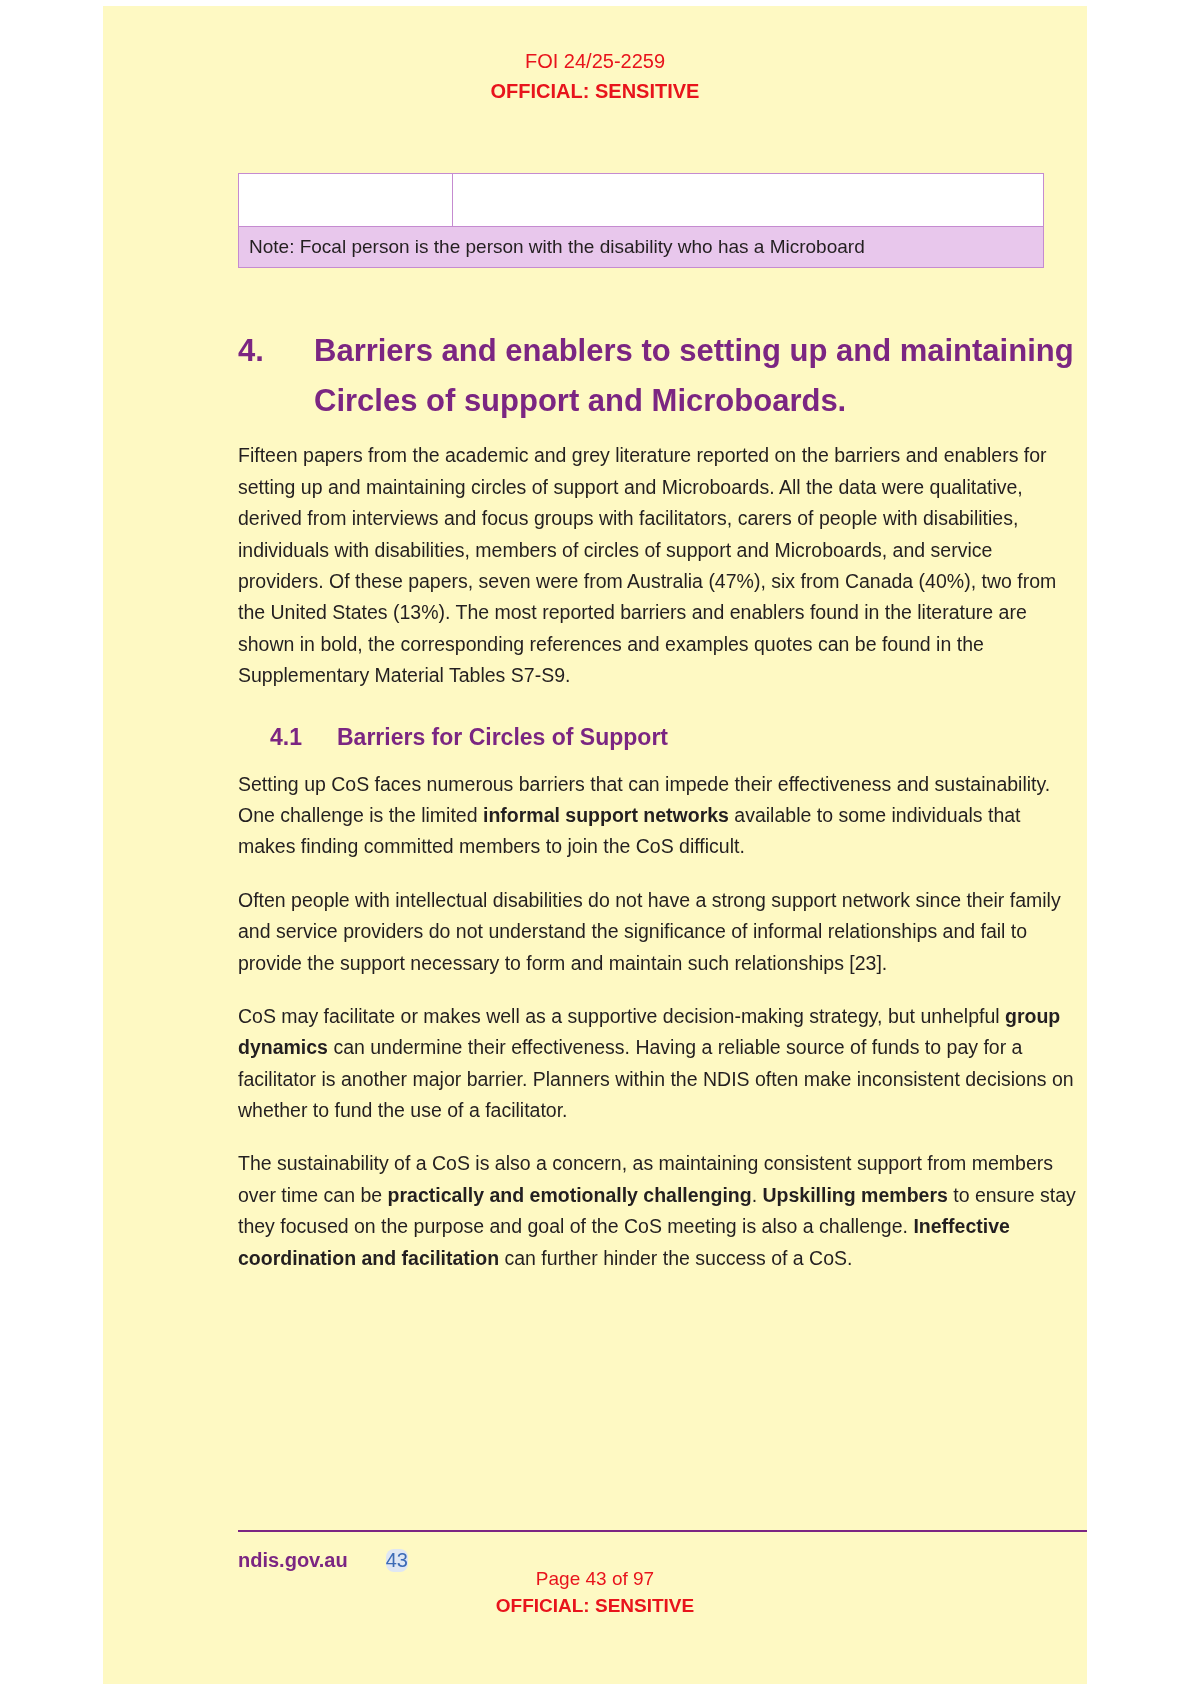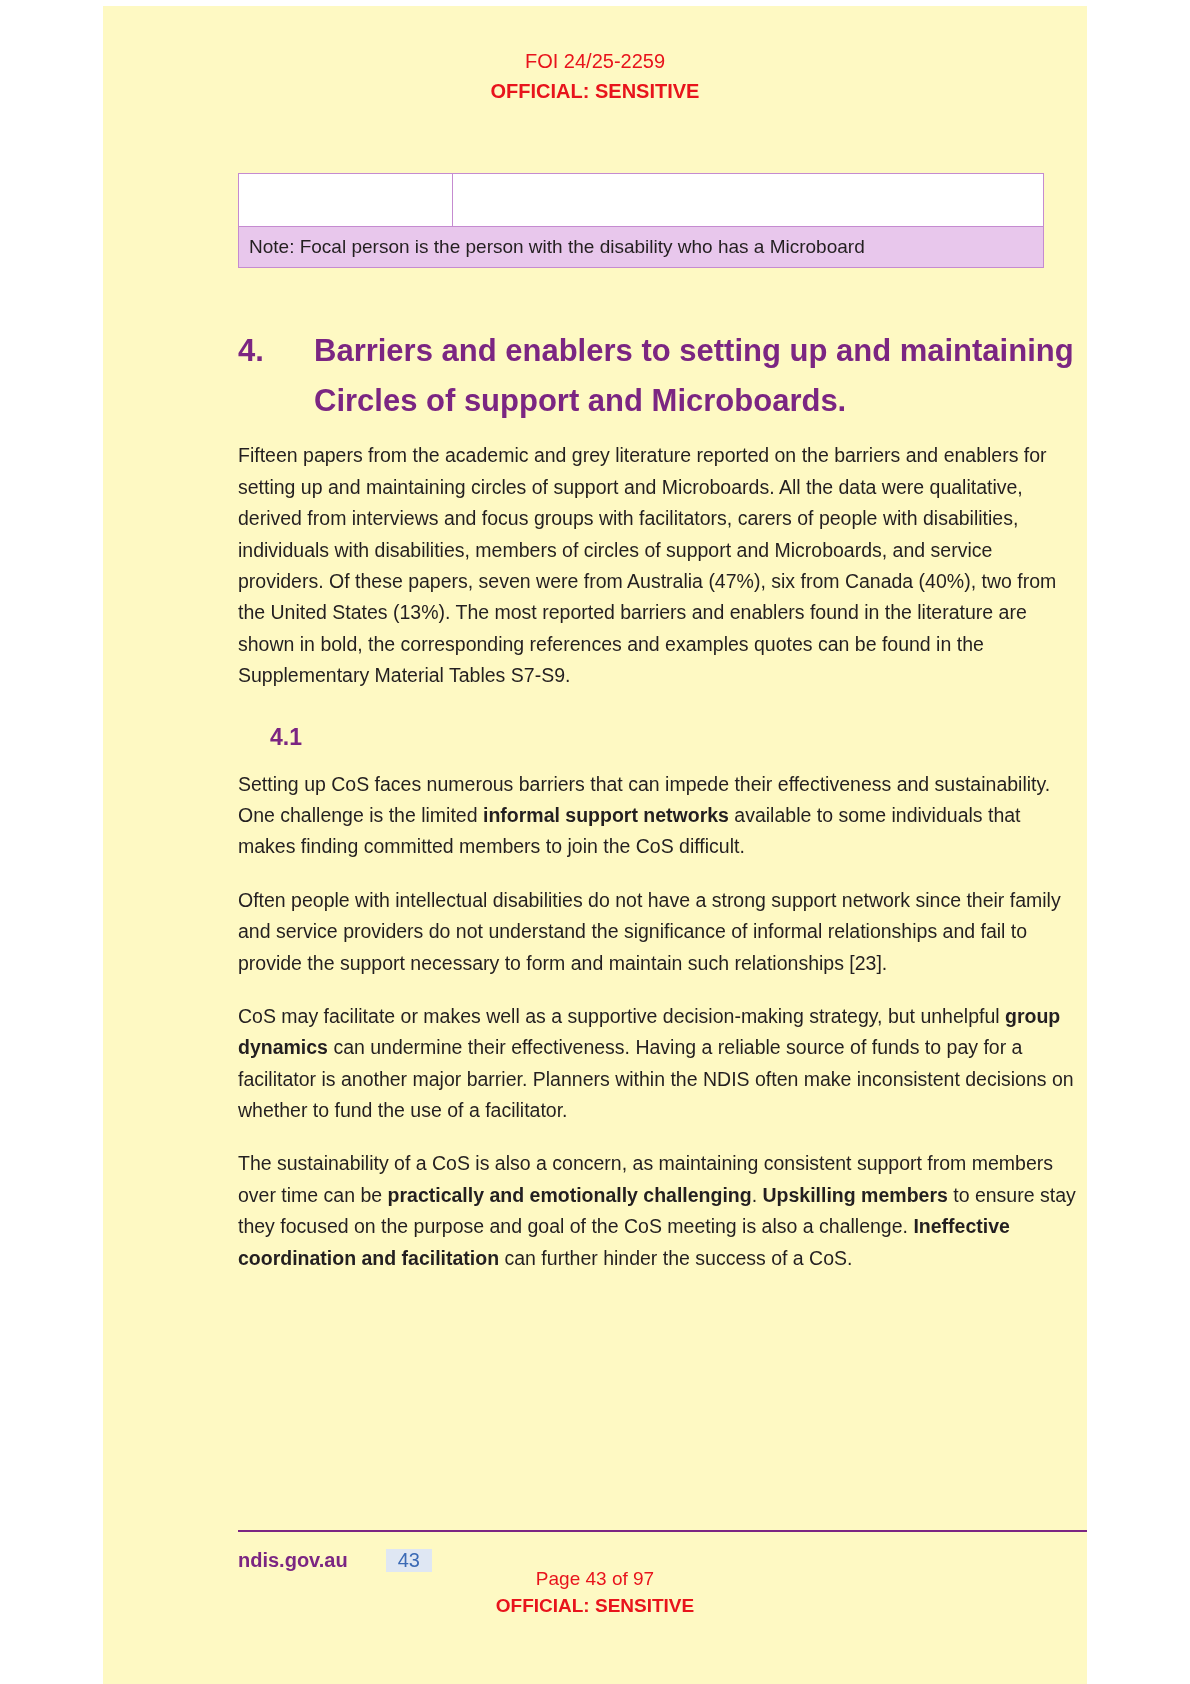--- a/index.html
+++ b/index.html
@@ -127,21 +127,22 @@
     margin-right: 38px;
   }
   .footer .mid {
     color: #3b6ab5;
     flex: 1 1 auto;
   }
   .footer .mid sup { font-size: 0.62em; }
   .footer .pageno {
     color: #3b6ab5;
     background: #dfe7f3;
-    padding: 0 12px;
+    padding: 0 0;
+    border-radius: 8px;
   }
 
   .bottom-mark {
     position: absolute;
     left: 0;
     right: 0;
     top: 1560px;
     text-align: center;
     color: #e8141c;
     font-size: 19px;
@@ -176,20 +177,21 @@
 
     <h1 class="section-title">
       <span class="num">4.</span>
       <span class="txt">Barriers and enablers to setting up and maintaining Circles of support and Microboards.</span>
     </h1>
 
     <p class="body-text">Fifteen papers from the academic and grey literature reported on the barriers and enablers for setting up and maintaining circles of support and Microboards. All the data were qualitative, derived from interviews and focus groups with facilitators, carers of people with disabilities, individuals with disabilities, members of circles of support and Microboards, and service providers. Of these papers, seven were from Australia (47%), six from Canada (40%), two from the United States (13%). The most reported barriers and enablers found in the literature are shown in bold, the corresponding references and examples quotes can be found in the Supplementary Material Tables S7-S9.</p>
 
     <h2 class="sub-title">
       <span class="num">4.1</span>
+      <span>Barriers for Circles of Support</span>
     </h2>
 
     <div id="rich-paragraphs">
         <p class="body-text"><span>Setting up CoS faces numerous barriers that can impede their effectiveness and sustainability. One challenge is the limited </span><b>informal support networks</b><span> available to some individuals that makes finding committed members to join the CoS difficult.</span></p>
         <p class="body-text"><span>Often people with intellectual disabilities do not have a strong support network since their family and service providers do not understand the significance of informal relationships and fail to provide the support necessary to form and maintain such relationships [23].</span></p>
         <p class="body-text"><span>CoS may facilitate or makes well as a supportive decision-making strategy, but unhelpful </span><b>group dynamics</b><span> can undermine their effectiveness. Having a reliable source of funds to pay for a facilitator is another major barrier. Planners within the NDIS often make inconsistent decisions on whether to fund the use of a facilitator.</span></p>
         <p class="body-text"><span>The sustainability of a CoS is also a concern, as maintaining consistent support from members over time can be </span><b>practically and emotionally challenging</b><span>. </span><b>Upskilling members</b><span> to ensure stay they focused on the purpose and goal of the CoS meeting is also a challenge. </span><b>Ineffective coordination and facilitation</b><span> can further hinder the success of a CoS.</span></p>
       </div>
 
   </div>

